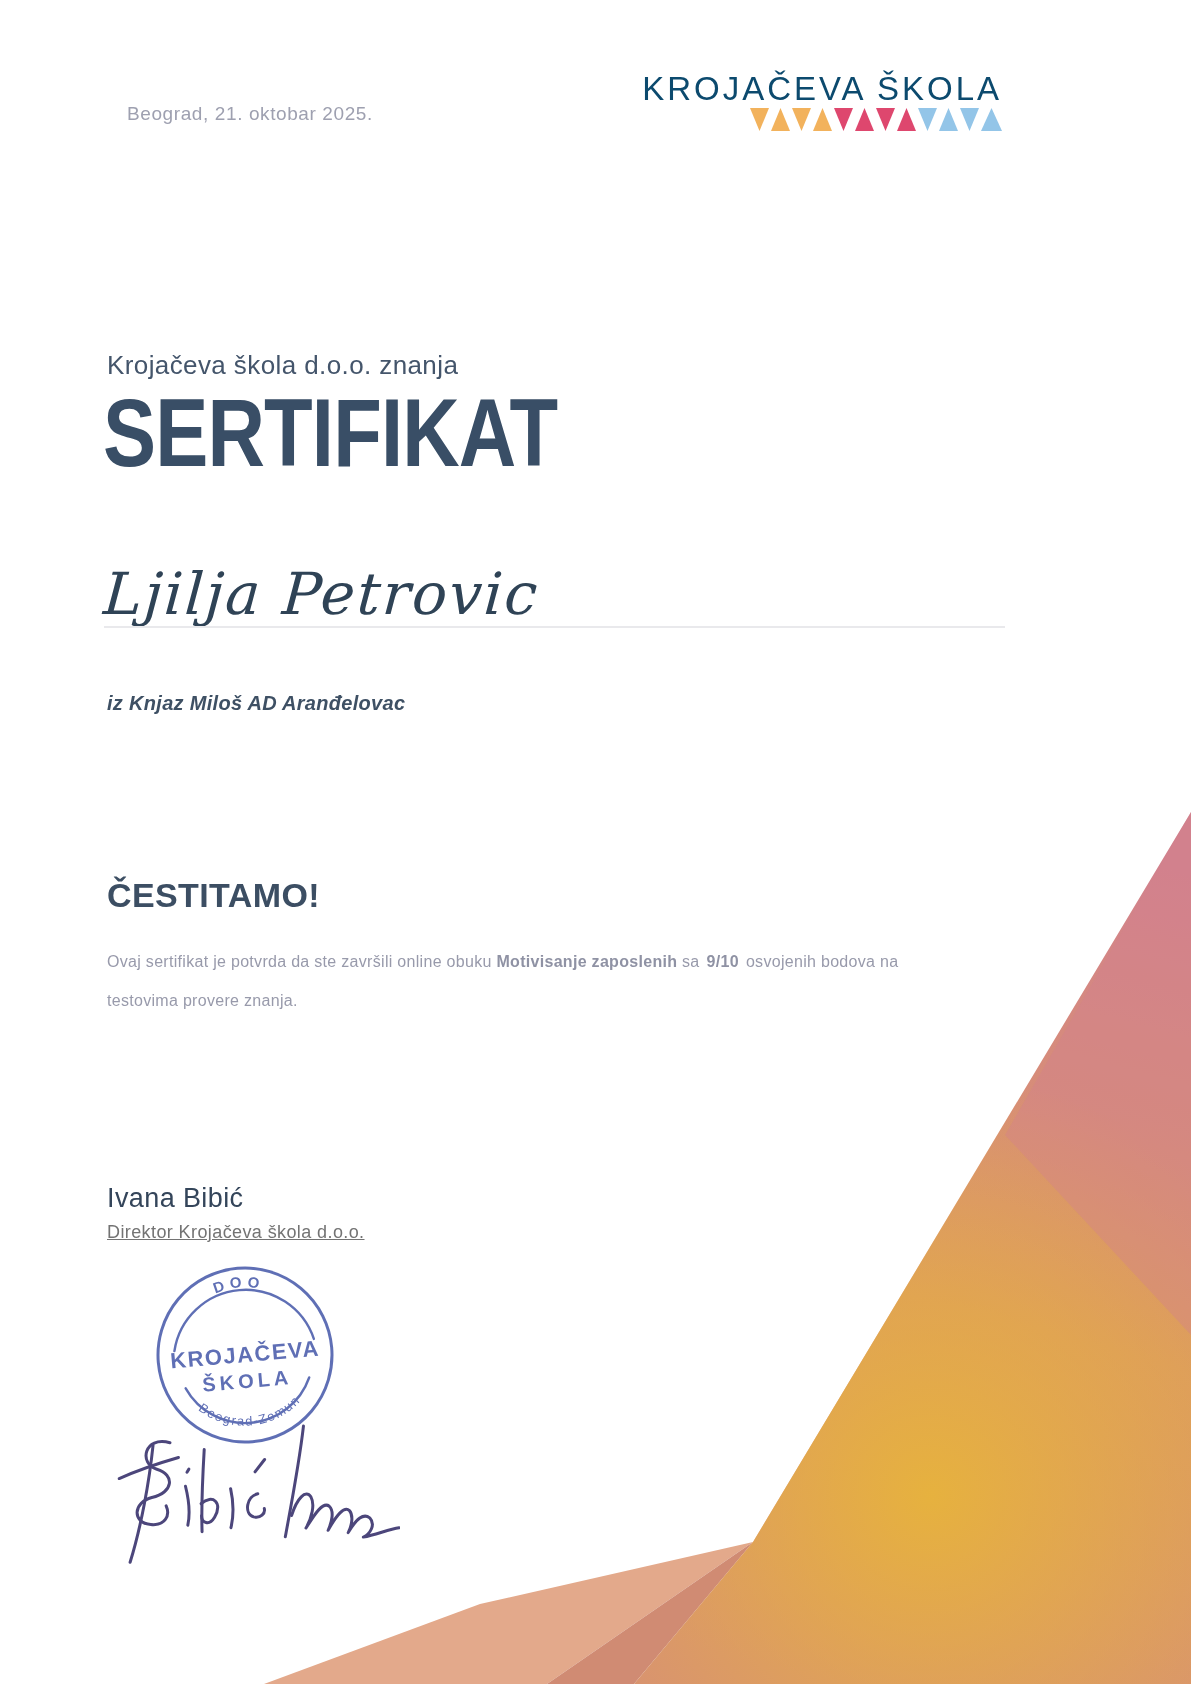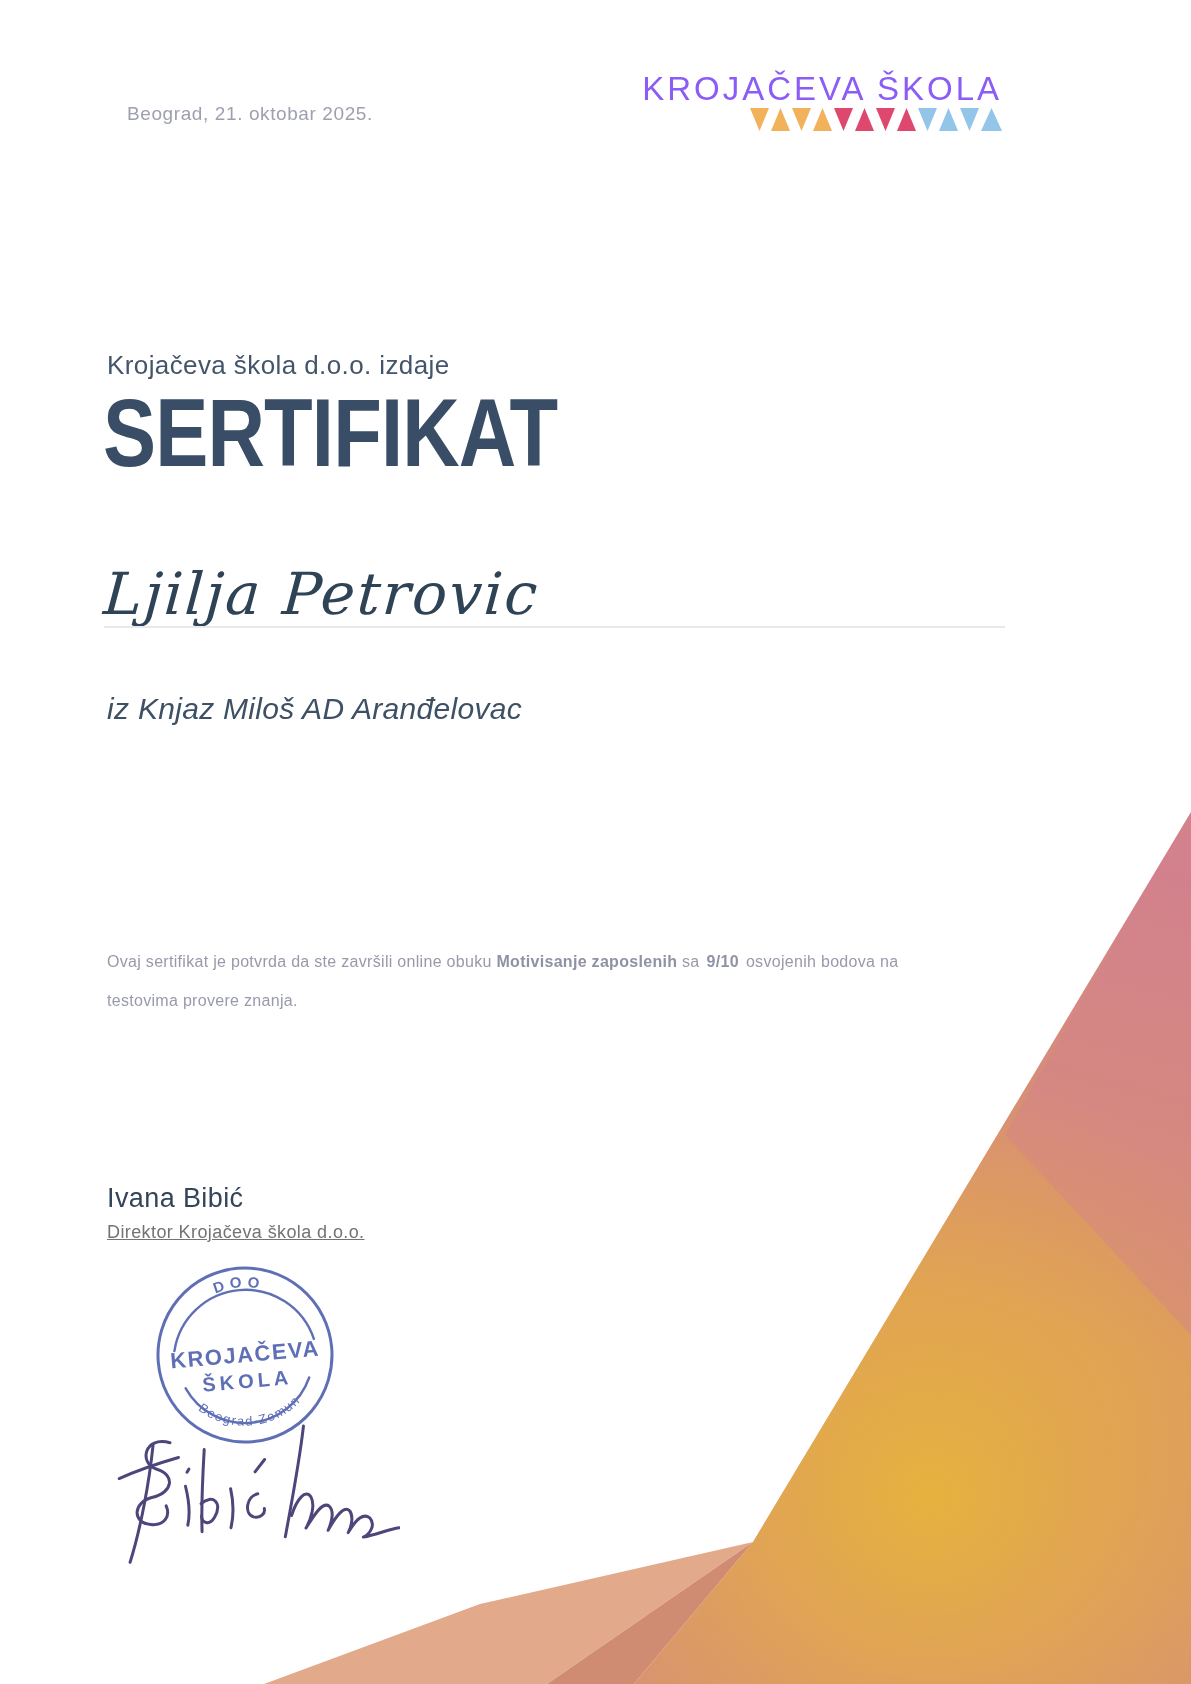--- a/index.html
+++ b/index.html
@@ -10,39 +10,39 @@
     overflow:hidden;
     font-family:"Liberation Sans", sans-serif;
     margin:0 auto;
   }
   .bg-svg{position:absolute;left:0;top:0;width:1191px;height:1684px;}
   .abs{position:absolute;}
 
   .date{left:107px;top:103px;font-size:19px;letter-spacing:.6px;color:#9EA0B0;margin-left:20px;}
   .logo-text{
     right:189px;top:70px;font-size:33px;font-weight:300;
-    letter-spacing:3px;color:#8b5cf6;white-space:nowrap;
+    letter-spacing:3px;color:#0c4a6e;white-space:nowrap;
   }
   .banner-svg{left:748px;top:106px;width:260px;height:28px;}
 
   .issuer{left:107px;top:350px;font-size:26px;color:#44556B;letter-spacing:.4px;}
   .title{
     left:103px;top:377px;font-size:97px;font-weight:800;color:#394E66;
     letter-spacing:-1px;transform:scaleX(.82);transform-origin:left top;
     white-space:nowrap;
   }
 
   .recipient{
     left:104px;top:560px;font-size:58px;font-style:italic;
     font-family:"DejaVu Serif", serif;color:#2F4356;letter-spacing:2px;
     transform:skewX(-4deg);white-space:nowrap;
   }
   .rule{left:104px;top:626px;width:901px;height:2px;background:#E9E9EC;}
   .company{
-    left:107px;top:692px;font-size:30px;font-style:italic;font-weight:400;
+    left:107px;top:692px;font-size:20px;font-style:italic;font-weight:700;
     color:#3E5064;letter-spacing:.3px;
   }
 
   .congrats{left:107px;top:876px;font-size:34px;font-weight:600;color:#3C4E63;letter-spacing:.4px;}
   .body-text{
     left:107px;top:942px;width:815px;font-size:16px;line-height:39px;
     color:#989AAB;letter-spacing:.3px;
   }
   .body-text b{font-weight:700;color:#8F92A4;}
   .body-text .score{margin:0 7px;}
@@ -93,27 +93,28 @@
     <polygon points="86,2 105,2 95.5,25" fill="#DE476E"></polygon>
     <polygon points="107,25 126,25 116.5,2" fill="#DE476E"></polygon>
     <polygon points="128,2 147,2 137.5,25" fill="#DE476E"></polygon>
     <polygon points="149,25 168,25 158.5,2" fill="#DE476E"></polygon>
     <polygon points="170,2 189,2 179.5,25" fill="#93C5E8"></polygon>
     <polygon points="191,25 210,25 200.5,2" fill="#93C5E8"></polygon>
     <polygon points="212,2 231,2 221.5,25" fill="#93C5E8"></polygon>
     <polygon points="233,25 254,25 243.5,2" fill="#93C5E8"></polygon>
   </svg>
 
-  <div class="abs issuer">Krojačeva škola d.o.o. izdaje</div>
+  <div class="abs issuer">Krojačeva škola d.o.o. znanja</div>
   <div class="abs title">SERTIFIKAT</div>
 
   <div class="abs recipient">Ljilja Petrovic</div>
   <div class="abs rule"></div>
   <div class="abs company">iz Knjaz Miloš AD Aranđelovac</div>
 
+  <div class="abs congrats">ČESTITAMO!</div>
   <div class="abs body-text">
     <span>Ovaj sertifikat je potvrda da ste završili online obuku </span><b>Motivisanje zaposlenih</b>
     <span>sa</span><b class="score">9/10</b><span>osvojenih bodova na testovima provere znanja.</span>
   </div>
 
   <div class="abs signer-name">Ivana Bibić</div>
   <div class="abs signer-title">Direktor Krojačeva škola d.o.o.</div>
 
   <svg class="abs stamp-svg" viewBox="0 0 200 200" aria-hidden="true">
     <g transform="rotate(-5 100 100)" fill="none" stroke-linecap="round" font-family="Liberation Sans, sans-serif">

